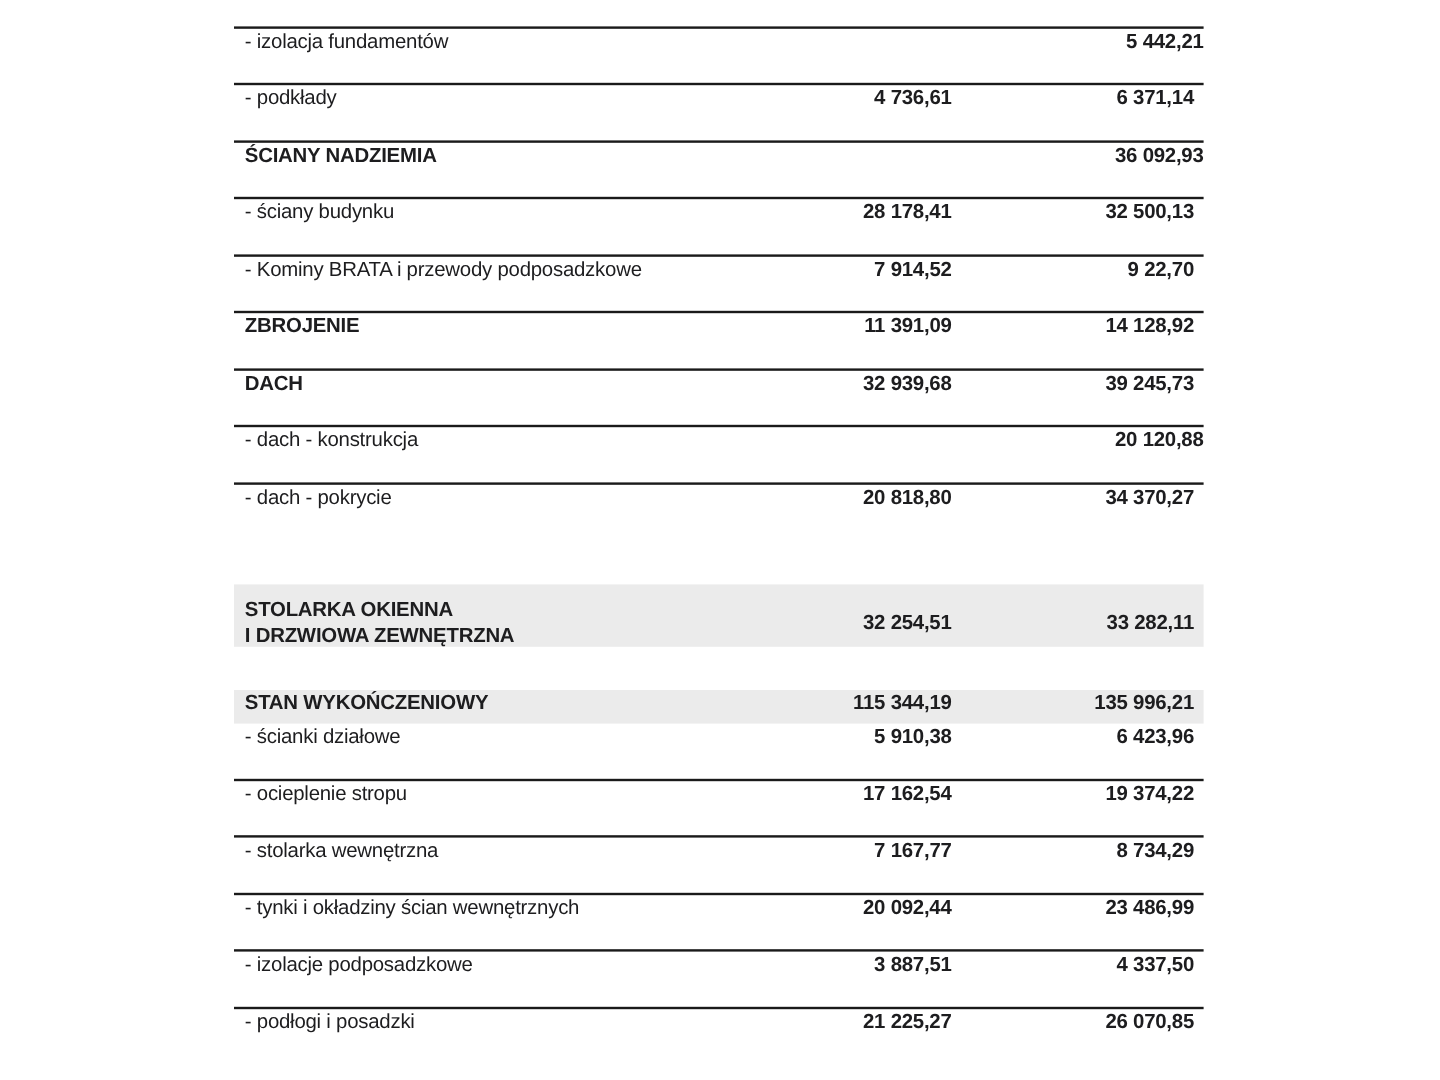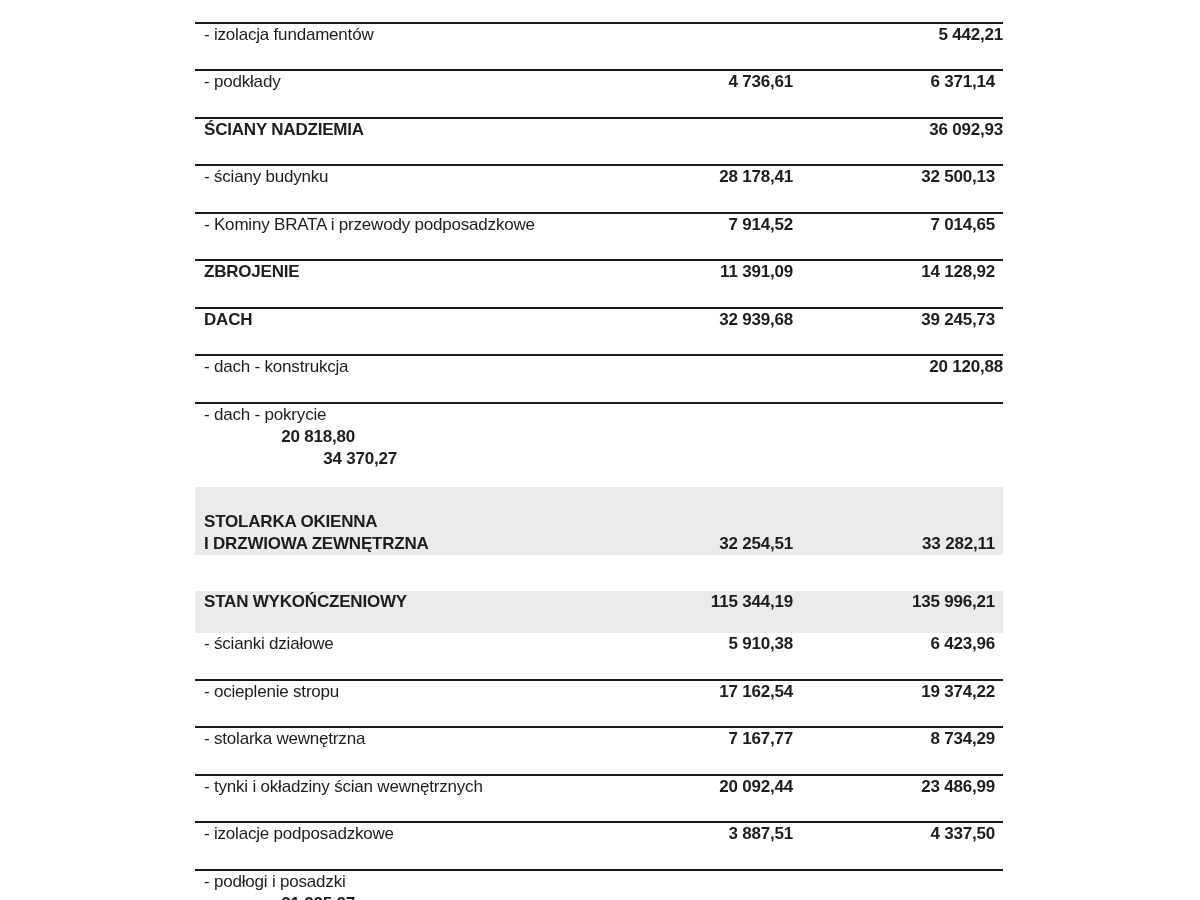--- a/index.html
+++ b/index.html
@@ -23,47 +23,47 @@
     width:808px;
   }
   .row{
     display:flex;
     align-items:flex-start;
     height:47.5px;
     border-bottom:2px solid var(--line);
     font-size:17px;
     letter-spacing:-0.2px;
   }
-  .row.no-border{border-bottom:none;flex-direction:column;}
+  .row.no-border{border-bottom:none;}
   .row .label{
     flex:1 1 auto;
     padding-left:9px;
     font-weight:400;
     white-space:pre-line;
     line-height:22px;
   }
   .row.header .label{font-weight:700;}
   .row .val{
     flex:0 0 auto;
     text-align:right;
     font-weight:700;
     line-height:22px;
     white-space:nowrap;
   }
   .row .val.c1{width:160px;}
   .row .val.c2{width:210px;padding-right:8px;}
   .row.section{
     background:var(--section-bg);
     border-bottom:none;
-    height:42px;
+    height:28px;
   }
   .row.section .label{font-weight:700;}
   .row.section.twoline{
-    height:68px;
-    align-items:flex-end;
+    height:52px;
+    align-items:center;
     padding-top:11px;
   }
   .gap{height:36px;}
 </style>
 </head>
 <body>
 
 <div class="cost-table">
     <div class="row item">
       <div class="label">- fundamenty</div>
@@ -84,21 +84,21 @@
       <div class="val c1">36 092,93</div>
     </div>
     <div class="row item">
       <div class="label">- ściany budynku</div>
       <div class="val c1">28 178,41</div>
       <div class="val c2">32 500,13</div>
     </div>
     <div class="row item">
       <div class="label">- Kominy BRATA i przewody podposadzkowe</div>
       <div class="val c1">7 914,52</div>
-      <div class="val c2">7 014,65</div>
+      <div class="val c2">9 22,70</div>
     </div>
     <div class="row header">
       <div class="label">ZBROJENIE</div>
       <div class="val c1">11 391,09</div>
       <div class="val c2">14 128,92</div>
     </div>
     <div class="row header">
       <div class="label">DACH</div>
       <div class="val c1">32 939,68</div>
       <div class="val c2">39 245,73</div>

